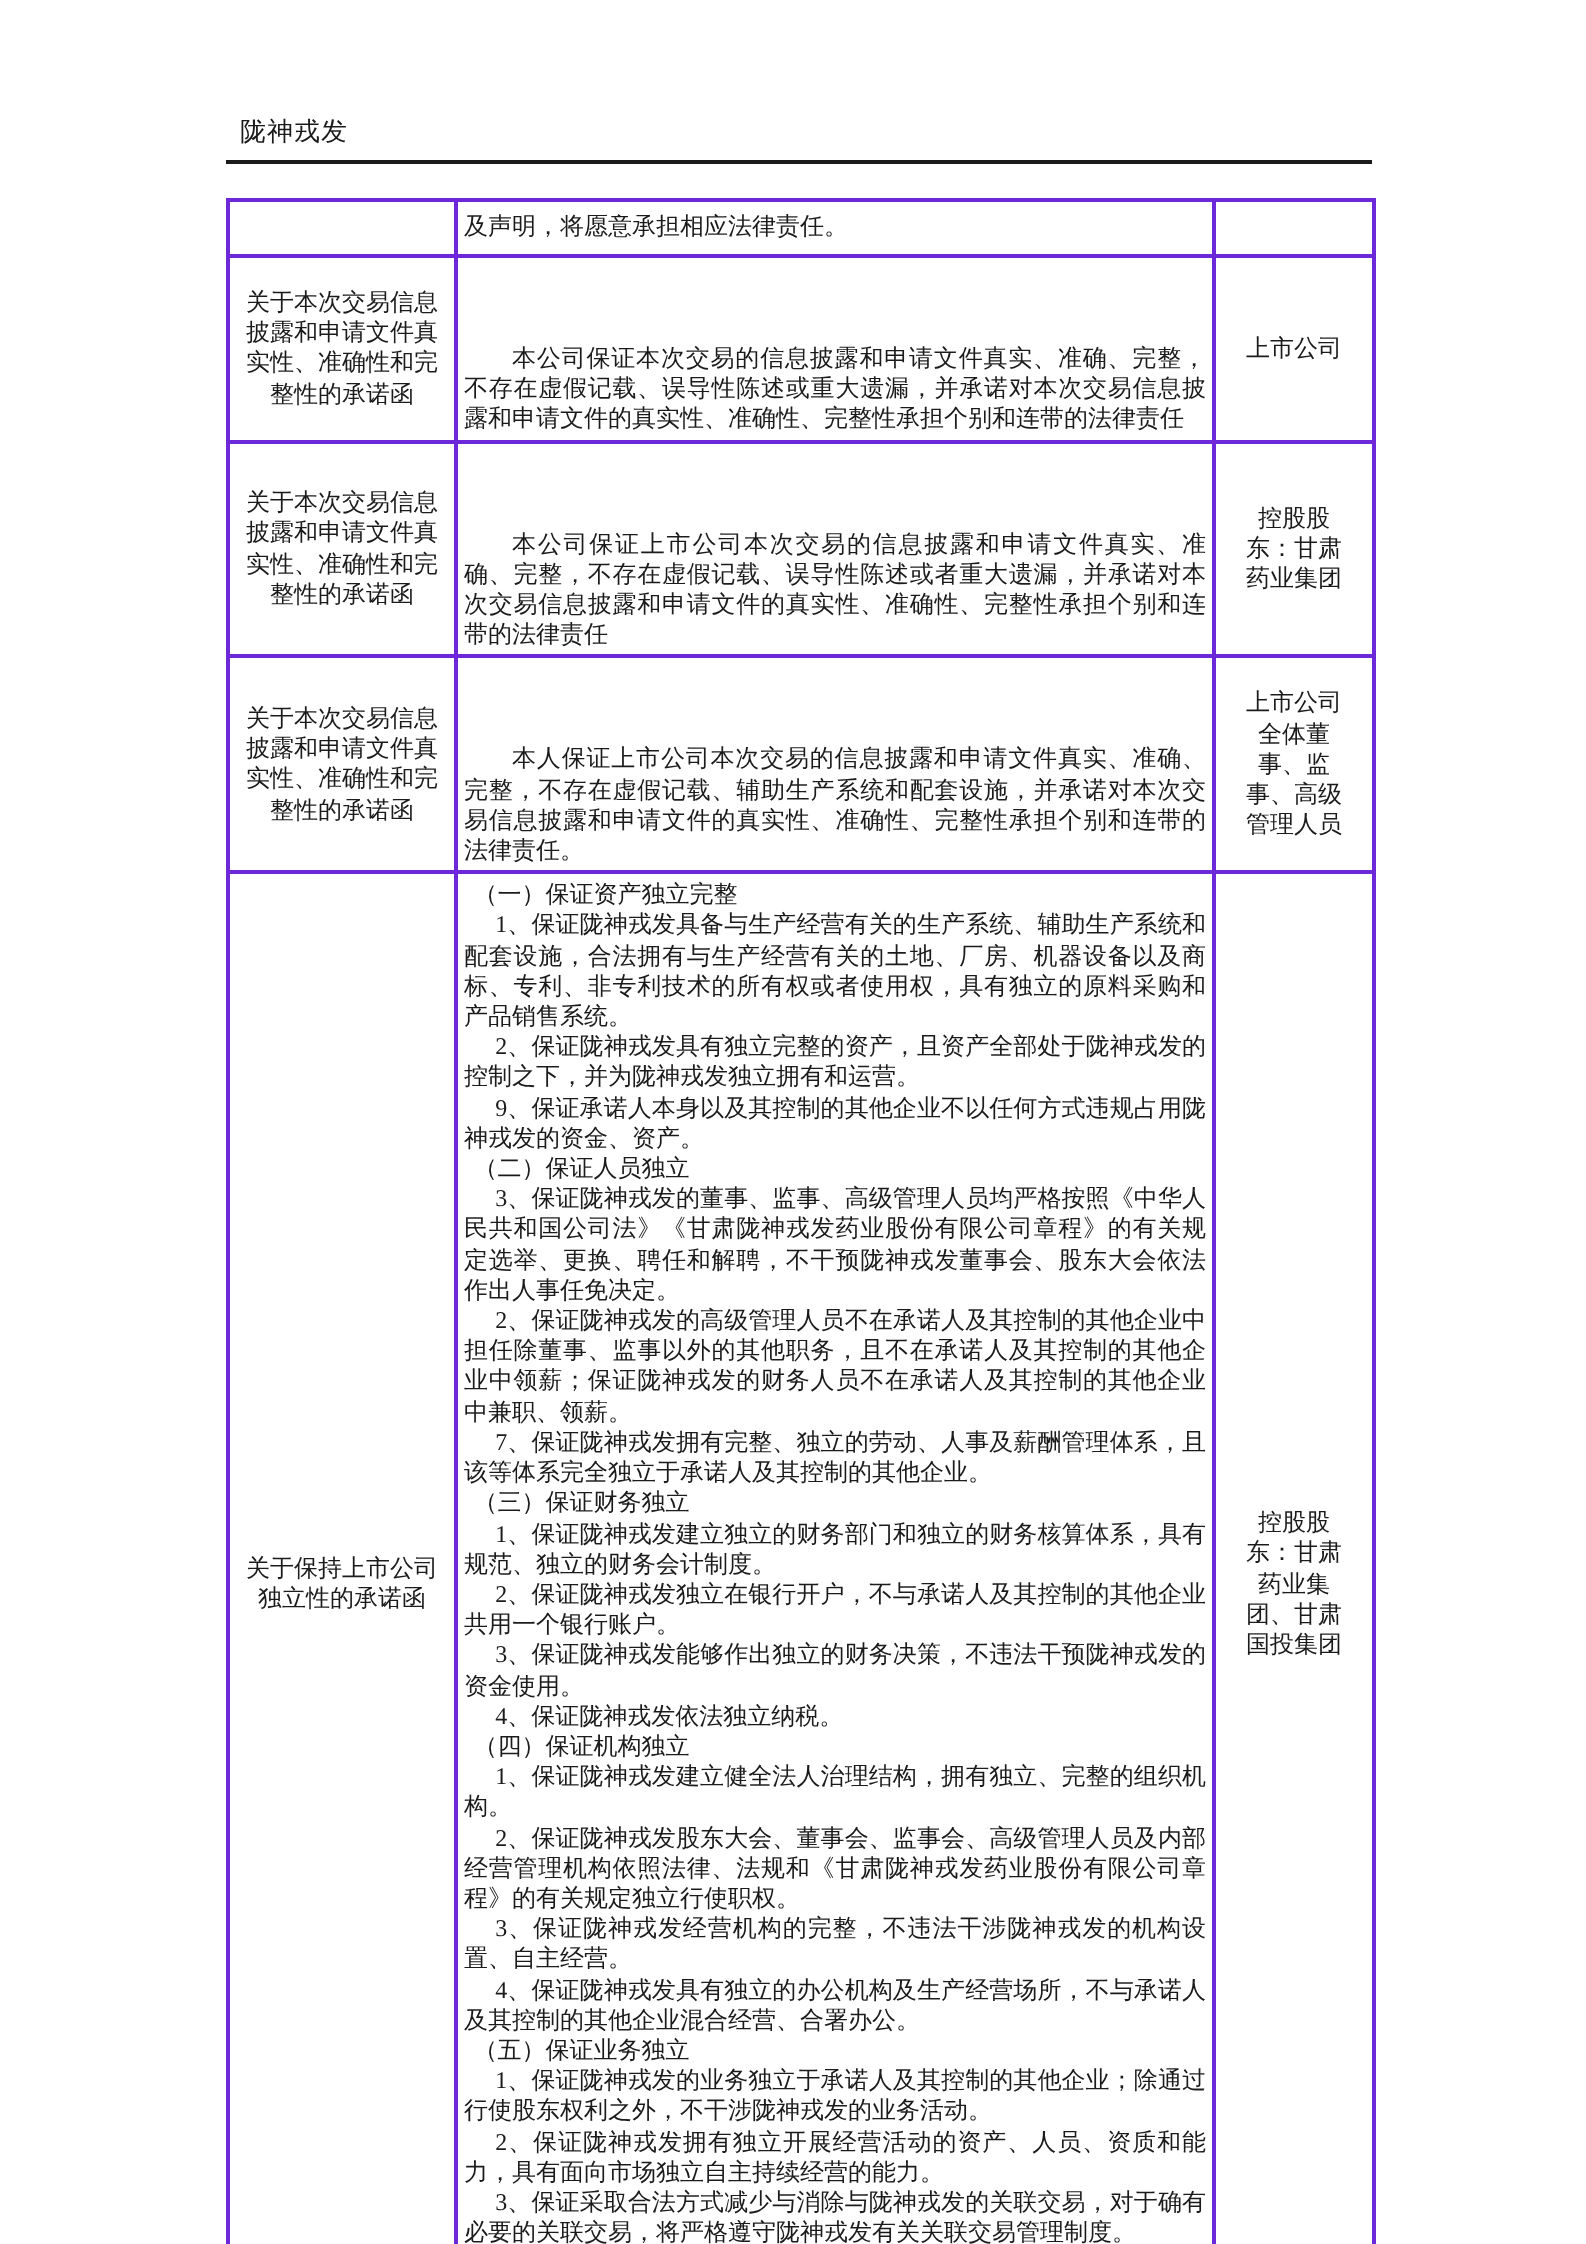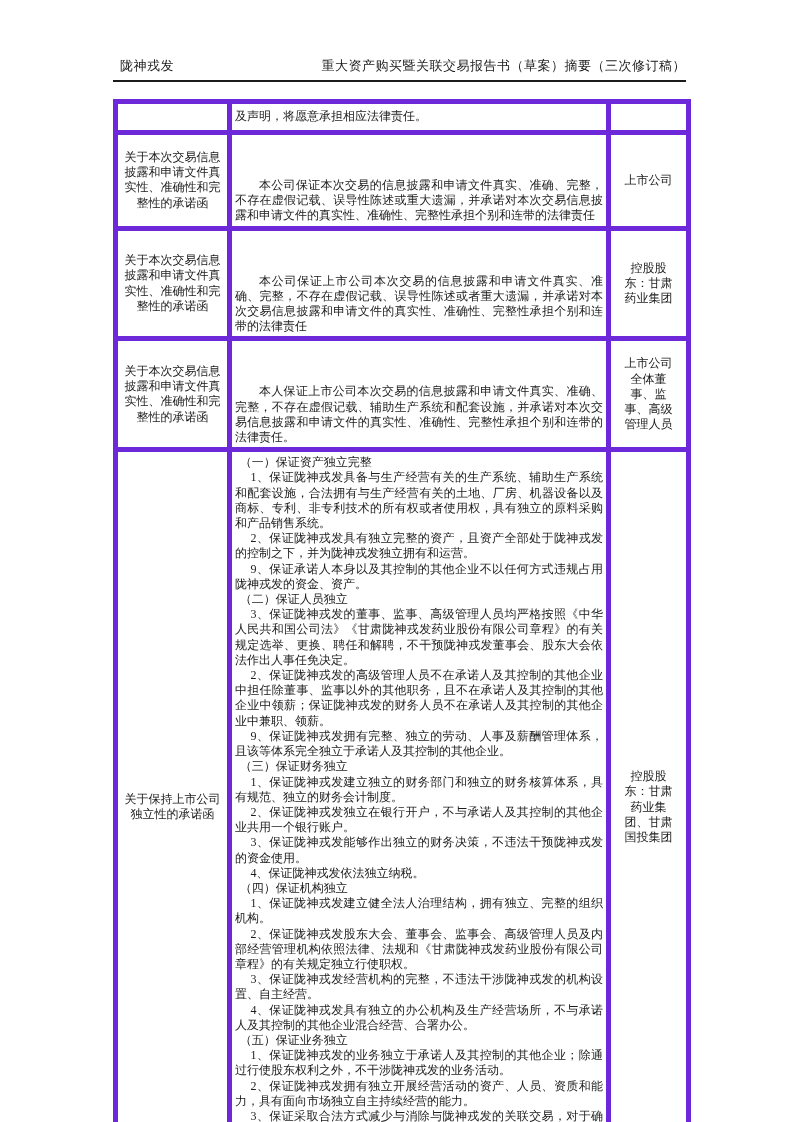--- a/index.html
+++ b/index.html
@@ -22,21 +22,21 @@
   table.doc-table {
     border-collapse:collapse; table-layout:fixed;
     width:573px; margin-top:17px;
     border-top:2.5px solid #1b1b1b;
     border-bottom:2.5px solid #1b1b1b;
     border-left:1px solid #1b1b1b;
     border-right:1px solid #1b1b1b;
   }
   col.c1 { width:114px; } col.c2 { width:379px; } col.c3 { width:80px; }
   td {
-    border:5px solid #6d28d9;
+    border:2px solid #6d28d9;
     font-size:12px; line-height:15.2px;
     vertical-align:middle;
     padding:2px 3px;
     word-break:break-all;
     font-family:Liberation Serif, serif;
   }
   tr { border-top:1.5px solid #1b1b1b; }
   .c-title  { text-align:center; padding:2px 5px; }
   .c-party  { text-align:center; padding:2px 10px; }
   .c-content{ text-align:justify; }
@@ -58,21 +58,20 @@
   .footer { text-align:left; margin-top:34px; font-size:12px; }
 </style>
 </head>
 <body>
 
 <div class="page">
   <div class="content">
 
     <div class="header">
       <span class="hleft">陇神戎发</span>
-      <span class="hright">重大资产购买暨关联交易报告书（草案）摘要（三次修订稿）</span>
     </div>
 
     <table class="doc-table">
       <colgroup>
         <col class="c1">
           <col class="c2">
           <col class="c3">
       </colgroup>
       <tbody>
           <tr class="row-0">
@@ -124,21 +123,21 @@
       <div>关于保持上市公司独立性的承诺函</div>
     </td>
     <td class="c-content">
               <div class="para section">（一）保证资产独立完整</div>
               <div class="para item">1、保证陇神戎发具备与生产经营有关的生产系统、辅助生产系统和配套设施，合法拥有与生产经营有关的土地、厂房、机器设备以及商标、专利、非专利技术的所有权或者使用权，具有独立的原料采购和产品销售系统。</div>
               <div class="para item">2、保证陇神戎发具有独立完整的资产，且资产全部处于陇神戎发的控制之下，并为陇神戎发独立拥有和运营。</div>
               <div class="para item">9、保证承诺人本身以及其控制的其他企业不以任何方式违规占用陇神戎发的资金、资产。</div>
               <div class="para section">（二）保证人员独立</div>
               <div class="para item">3、保证陇神戎发的董事、监事、高级管理人员均严格按照《中华人民共和国公司法》《甘肃陇神戎发药业股份有限公司章程》的有关规定选举、更换、聘任和解聘，不干预陇神戎发董事会、股东大会依法作出人事任免决定。</div>
               <div class="para item">2、保证陇神戎发的高级管理人员不在承诺人及其控制的其他企业中担任除董事、监事以外的其他职务，且不在承诺人及其控制的其他企业中领薪；保证陇神戎发的财务人员不在承诺人及其控制的其他企业中兼职、领薪。</div>
-              <div class="para item">9、保证陇神戎发拥有完整、独立的劳动、人事及薪酬管理体系，且该等体系完全独立于承诺人及其控制的其他企业。</div>
+              <div class="para item">7、保证陇神戎发拥有完整、独立的劳动、人事及薪酬管理体系，且该等体系完全独立于承诺人及其控制的其他企业。</div>
               <div class="para section">（三）保证财务独立</div>
               <div class="para item">1、保证陇神戎发建立独立的财务部门和独立的财务核算体系，具有规范、独立的财务会计制度。</div>
               <div class="para item">2、保证陇神戎发独立在银行开户，不与承诺人及其控制的其他企业共用一个银行账户。</div>
               <div class="para item">3、保证陇神戎发能够作出独立的财务决策，不违法干预陇神戎发的资金使用。</div>
               <div class="para item">4、保证陇神戎发依法独立纳税。</div>
               <div class="para section">（四）保证机构独立</div>
               <div class="para item">1、保证陇神戎发建立健全法人治理结构，拥有独立、完整的组织机构。</div>
               <div class="para item">2、保证陇神戎发股东大会、董事会、监事会、高级管理人员及内部经营管理机构依照法律、法规和《甘肃陇神戎发药业股份有限公司章程》的有关规定独立行使职权。</div>
               <div class="para item">3、保证陇神戎发经营机构的完整，不违法干涉陇神戎发的机构设置、自主经营。</div>
               <div class="para item">4、保证陇神戎发具有独立的办公机构及生产经营场所，不与承诺人及其控制的其他企业混合经营、合署办公。</div>

